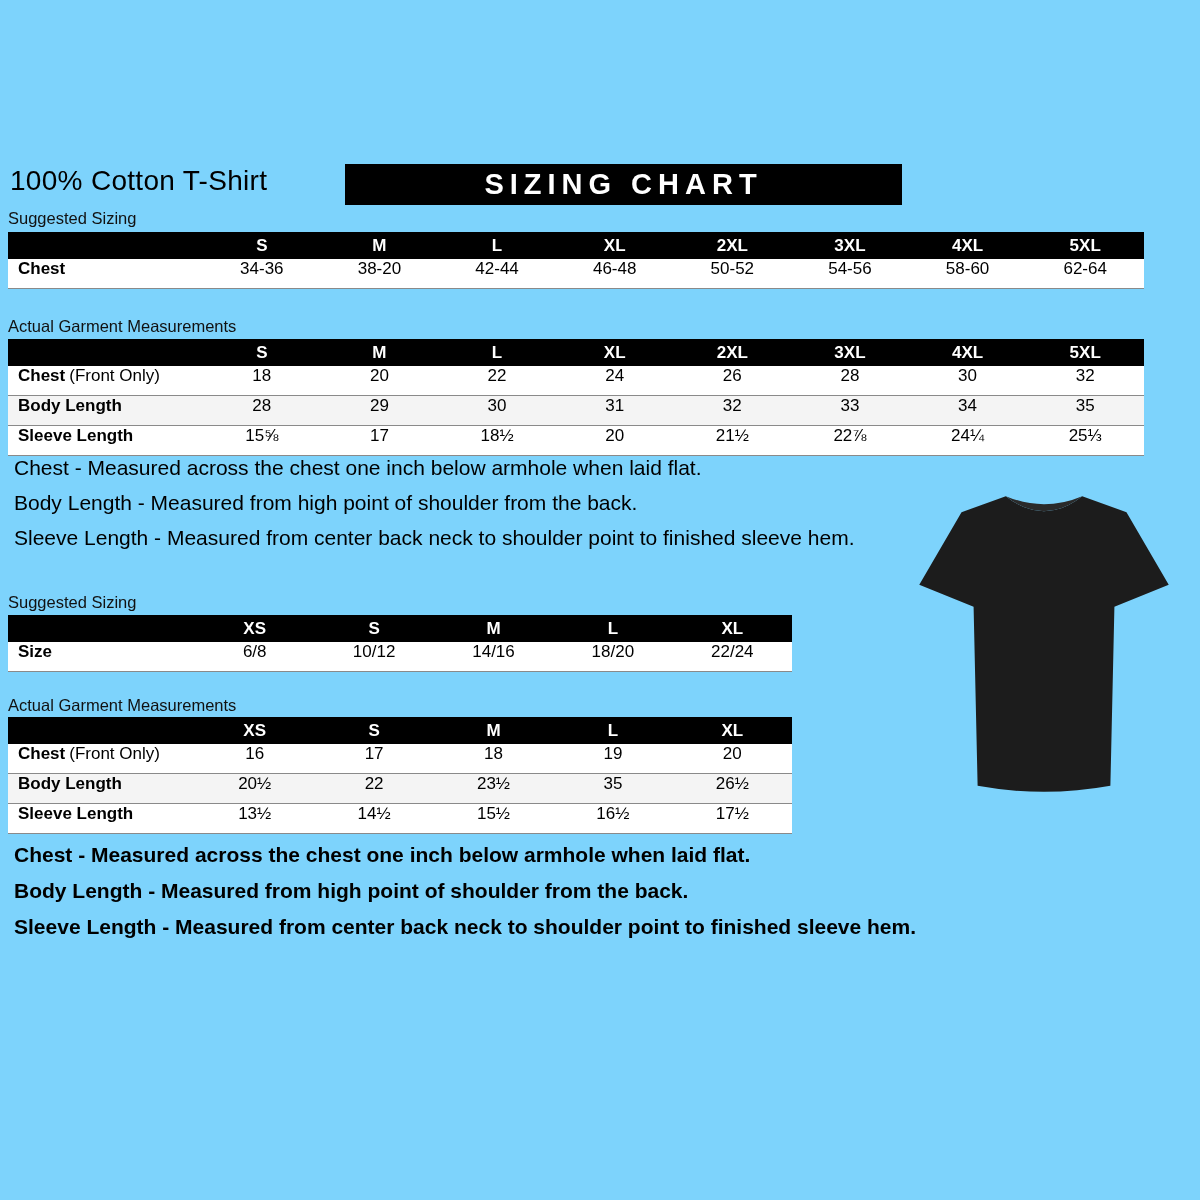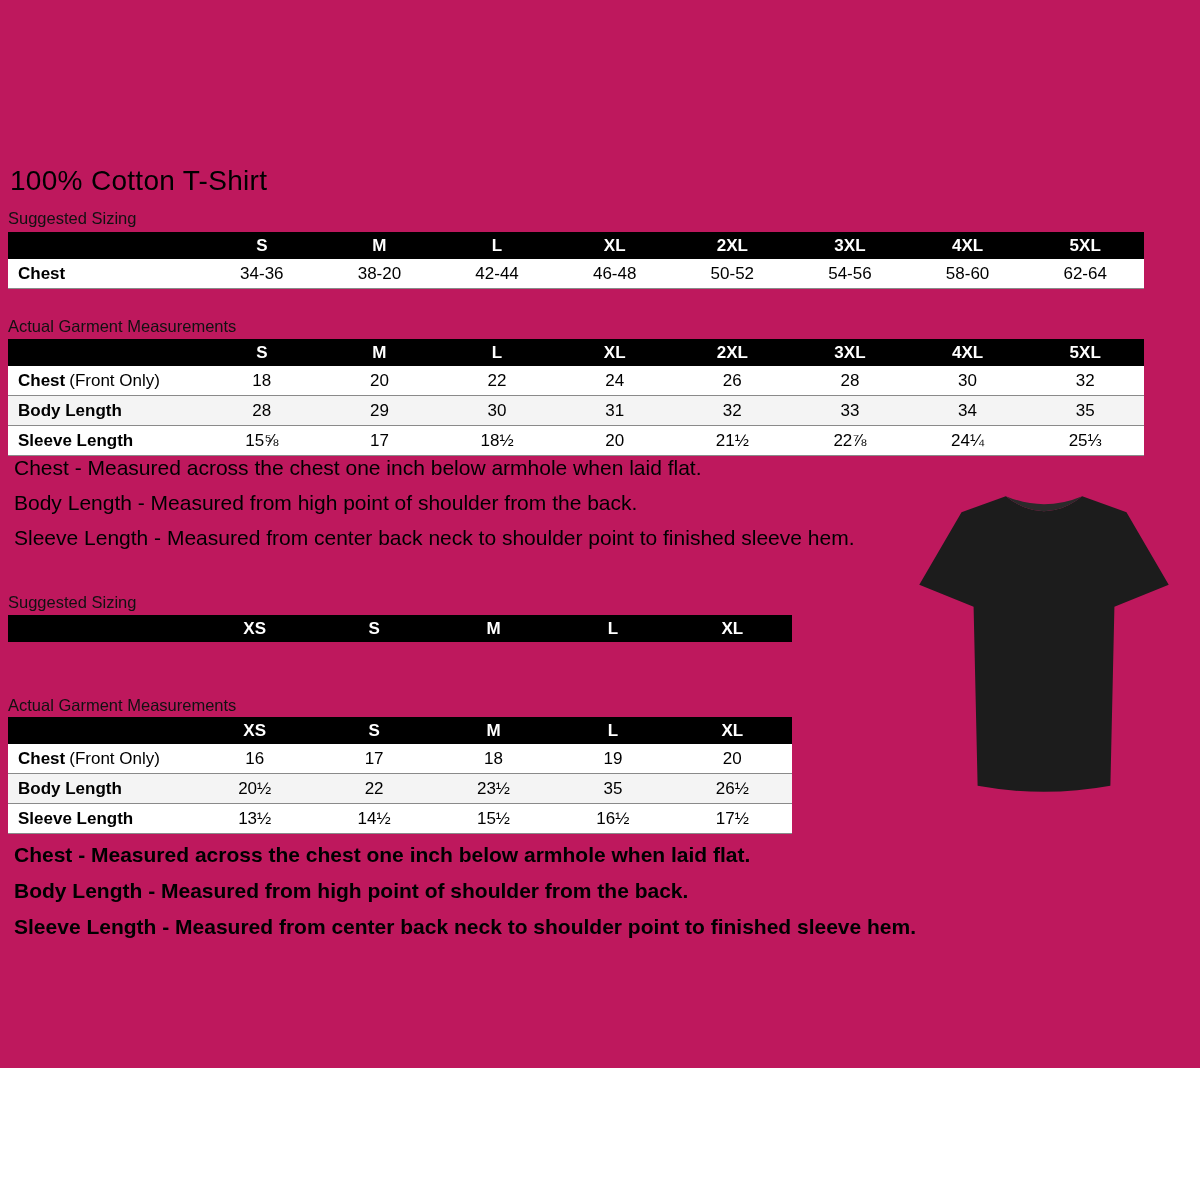--- a/index.html
+++ b/index.html
@@ -1,17 +1,17 @@
 <!DOCTYPE html>
 <html><head>
 <meta charset="utf-8">
 <style>
   html,body{margin:0;padding:0;background:#fff;}
   body{font-family:"Liberation Sans","DejaVu Sans",sans-serif;color:#000;}
-  .page{position:relative;width:1200px;height:1068px;background:#be185d;overflow:hidden;}
+  .page{position:relative;width:1200px;height:1200px;background:#7dd3fc;overflow:hidden;}
   .abs{position:absolute;}
 
   .title-adult{left:10px;top:165px;font-size:28px;font-weight:400;letter-spacing:.3px;}
   .banner{left:345px;top:164px;width:557px;height:41px;background:#000;color:#fff;
           display:flex;align-items:center;justify-content:center;
           font-size:29px;font-weight:700;letter-spacing:6px;}
   .section-label{font-size:16.5px;color:#111;text-align:right;}
   .lbl-a-sug{left:8px;top:209px;}
   .lbl-a-act{left:8px;top:317px;}
   .title-youth{left:6px;top:549px;font-size:27px;font-weight:700;letter-spacing:.2px;}
@@ -22,41 +22,44 @@
   #t-adult-suggested{top:232px;width:1136px;}
   #t-adult-actual{top:339px;width:1136px;}
   #t-youth-suggested{top:615px;width:784px;}
   #t-youth-actual{top:717px;width:784px;}
 
   .tr{display:grid;}
   .adult-grid .tr{grid-template-columns:195px repeat(8,1fr);}
   .youth-grid .tr{grid-template-columns:187px repeat(5,1fr);border-radius:7px;}
   .th{height:27px;display:flex;align-items:center;justify-content:center;
       background:#000;color:#fff;font-weight:700;font-size:17px;}
-  .td{height:29px;display:flex;align-items:center;justify-content:center;
+  .td{height:29px;display:flex;align-items:flex-start;justify-content:center;
       font-size:17px;border-bottom:1px solid #8a8a8a;background:#fff;}
   .td.labelcol{justify-content:flex-start;padding-left:10px;}
   .td.labelcol b{font-weight:700;margin-right:4px;}
   .tr.alt .td{background:#f4f4f4;}
 
   .notes{display:flex;flex-direction:column;}
   .notes .note{font-size:21px;margin-bottom:11px;color:#000;}
   .notes-adult{left:14px;top:456px;}
   .notes-youth{left:14px;top:843px;}
   .notes-youth .note{font-weight:600;margin-bottom:12px;}
 
   .tee-wrap{left:893px;top:472px;width:302px;height:344px;}
 </style>
 </head>
 <body>
 
 <div class="page">
 
   <div class="abs title-adult">100% Cotton T-Shirt</div>
 
+  <div class="abs banner">
+    <span>SIZING CHART</span>
+  </div>
 
   <div class="abs section-label lbl-a-sug">Suggested Sizing</div>
   <div class="abs sizetable adult-grid" id="t-adult-suggested">
       <div class="tr thead">
         <div class="th labelcol"></div>
         <div class="th">S</div>
         <div class="th">M</div>
         <div class="th">L</div>
         <div class="th">XL</div>
         <div class="th">2XL</div>
@@ -147,20 +150,31 @@
   <div class="abs section-label lbl-y-sug">Suggested Sizing</div>
   <div class="abs sizetable youth-grid" id="t-youth-suggested">
       <div class="tr thead">
         <div class="th labelcol"></div>
         <div class="th">XS</div>
         <div class="th">S</div>
         <div class="th">M</div>
         <div class="th">L</div>
         <div class="th">XL</div>
       </div>
+      <div class="tr">
+        <div class="td labelcol">
+          <b>Size</b>
+          <span></span>
+        </div>
+        <div class="td">6/8</div>
+        <div class="td">10/12</div>
+        <div class="td">14/16</div>
+        <div class="td">18/20</div>
+        <div class="td">22/24</div>
+      </div>
     </div>
 
   <div class="abs section-label lbl-y-act">Actual Garment Measurements</div>
   <div class="abs sizetable youth-grid" id="t-youth-actual">
       <div class="tr thead">
         <div class="th labelcol"></div>
         <div class="th">XS</div>
         <div class="th">S</div>
         <div class="th">M</div>
         <div class="th">L</div>

